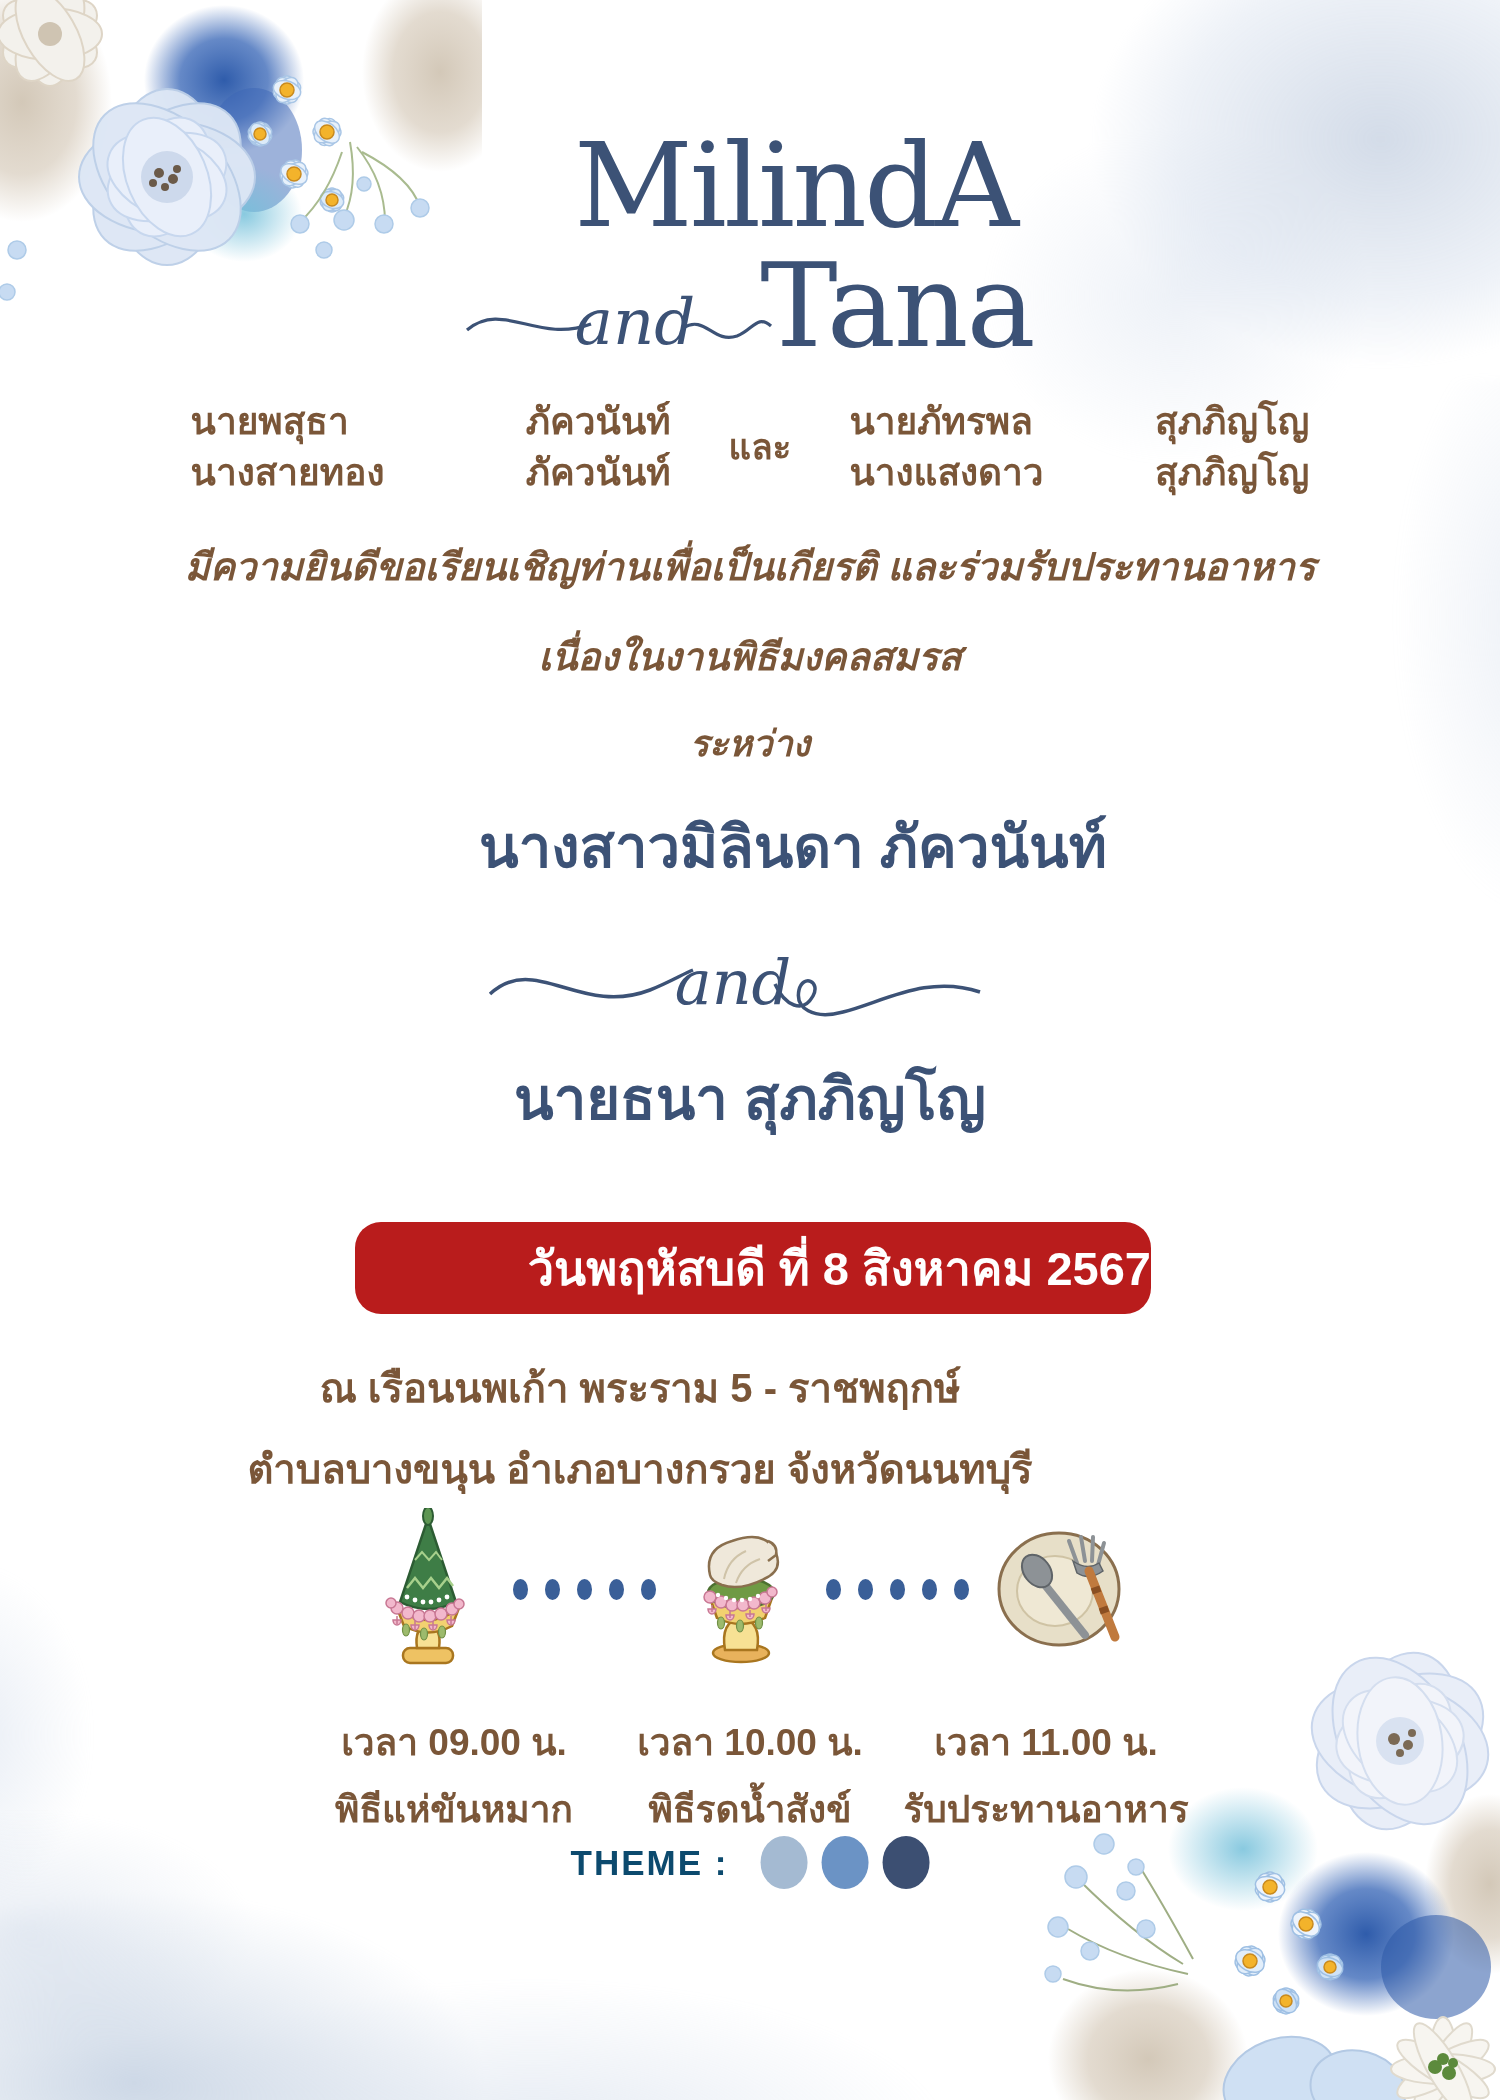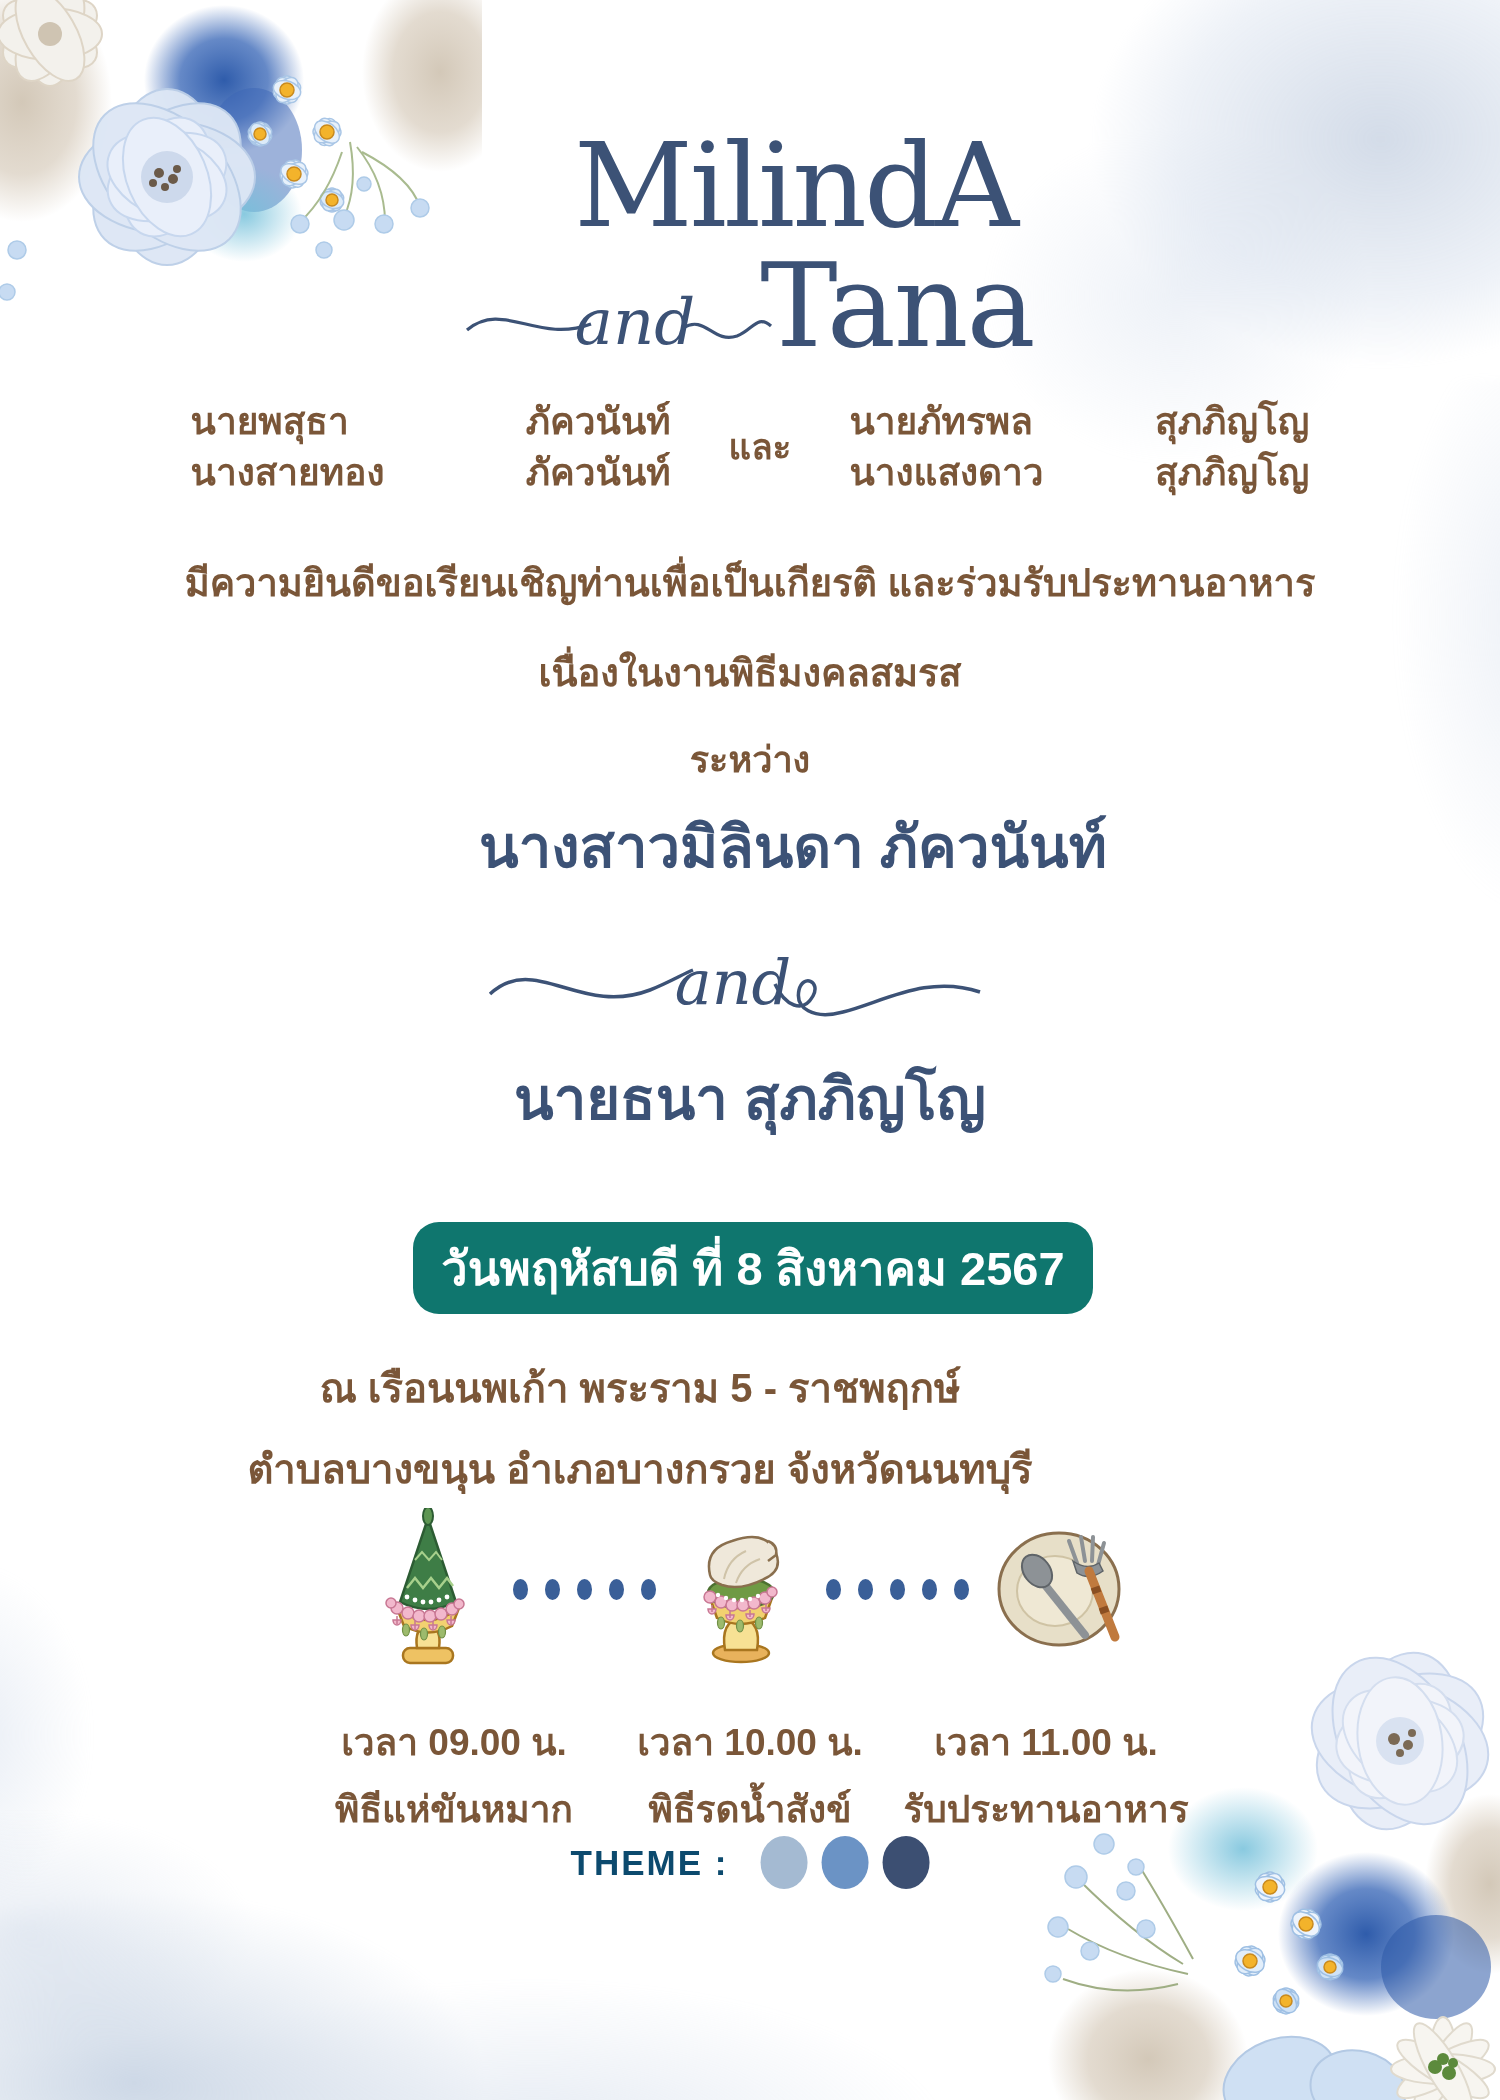--- a/index.html
+++ b/index.html
@@ -57,39 +57,39 @@
   .parents .col.left{width:480px;text-align:center;}
   .parents .col.right{width:460px;}
   .parents .row{display:flex;justify-content:space-between;}
   .parents .conn{font-size:35px;}
 
   
   .invite{
     position:absolute;top:536px;left:0;width:1500px;text-align:center;
     color:#7a5638;font-weight:bold;
   }
-  .invite p{margin:16px;}
+  .invite p{margin:0;font-style:italic;}
   .invite .l1{font-size:38px;}
   .invite .l2{font-size:38px;margin-top:29px;}
   .invite .l3{font-size:36px;margin-top:28px;}
 
   
   .bride,.groom{
     position:absolute;left:0;width:1500px;text-align:center;
     color:#3c5276;font-size:58px;font-weight:bold;margin:0;
   }
   .bride{top:800px;padding-left:43px;}
   .groom{top:1052px;}
   .and-script{position:absolute;top:922px;left:50%;transform:translateX(calc(-50% - 15px));}
 
   
   .banner{
     position:absolute;top:1222px;left:50%;transform:translateX(calc(-50% + 3px));
-    width:680px;height:92px;border-radius:26px;background:#0f766e;
-    display:flex;align-items:center;justify-content:center;
+    width:796px;height:92px;border-radius:26px;background:#b91c1c;
+    display:flex;align-items:center;justify-content:flex-end;
     color:#ffffff;font-size:47px;font-weight:bold;
   }
 
   
   .venue{
     position:absolute;top:1356px;left:0;width:1280px;text-align:center;
     color:#7a5638;font-weight:bold;
   }
   .venue p{margin:0;font-size:40px;}
   .venue p + p{margin-top:17px;}

